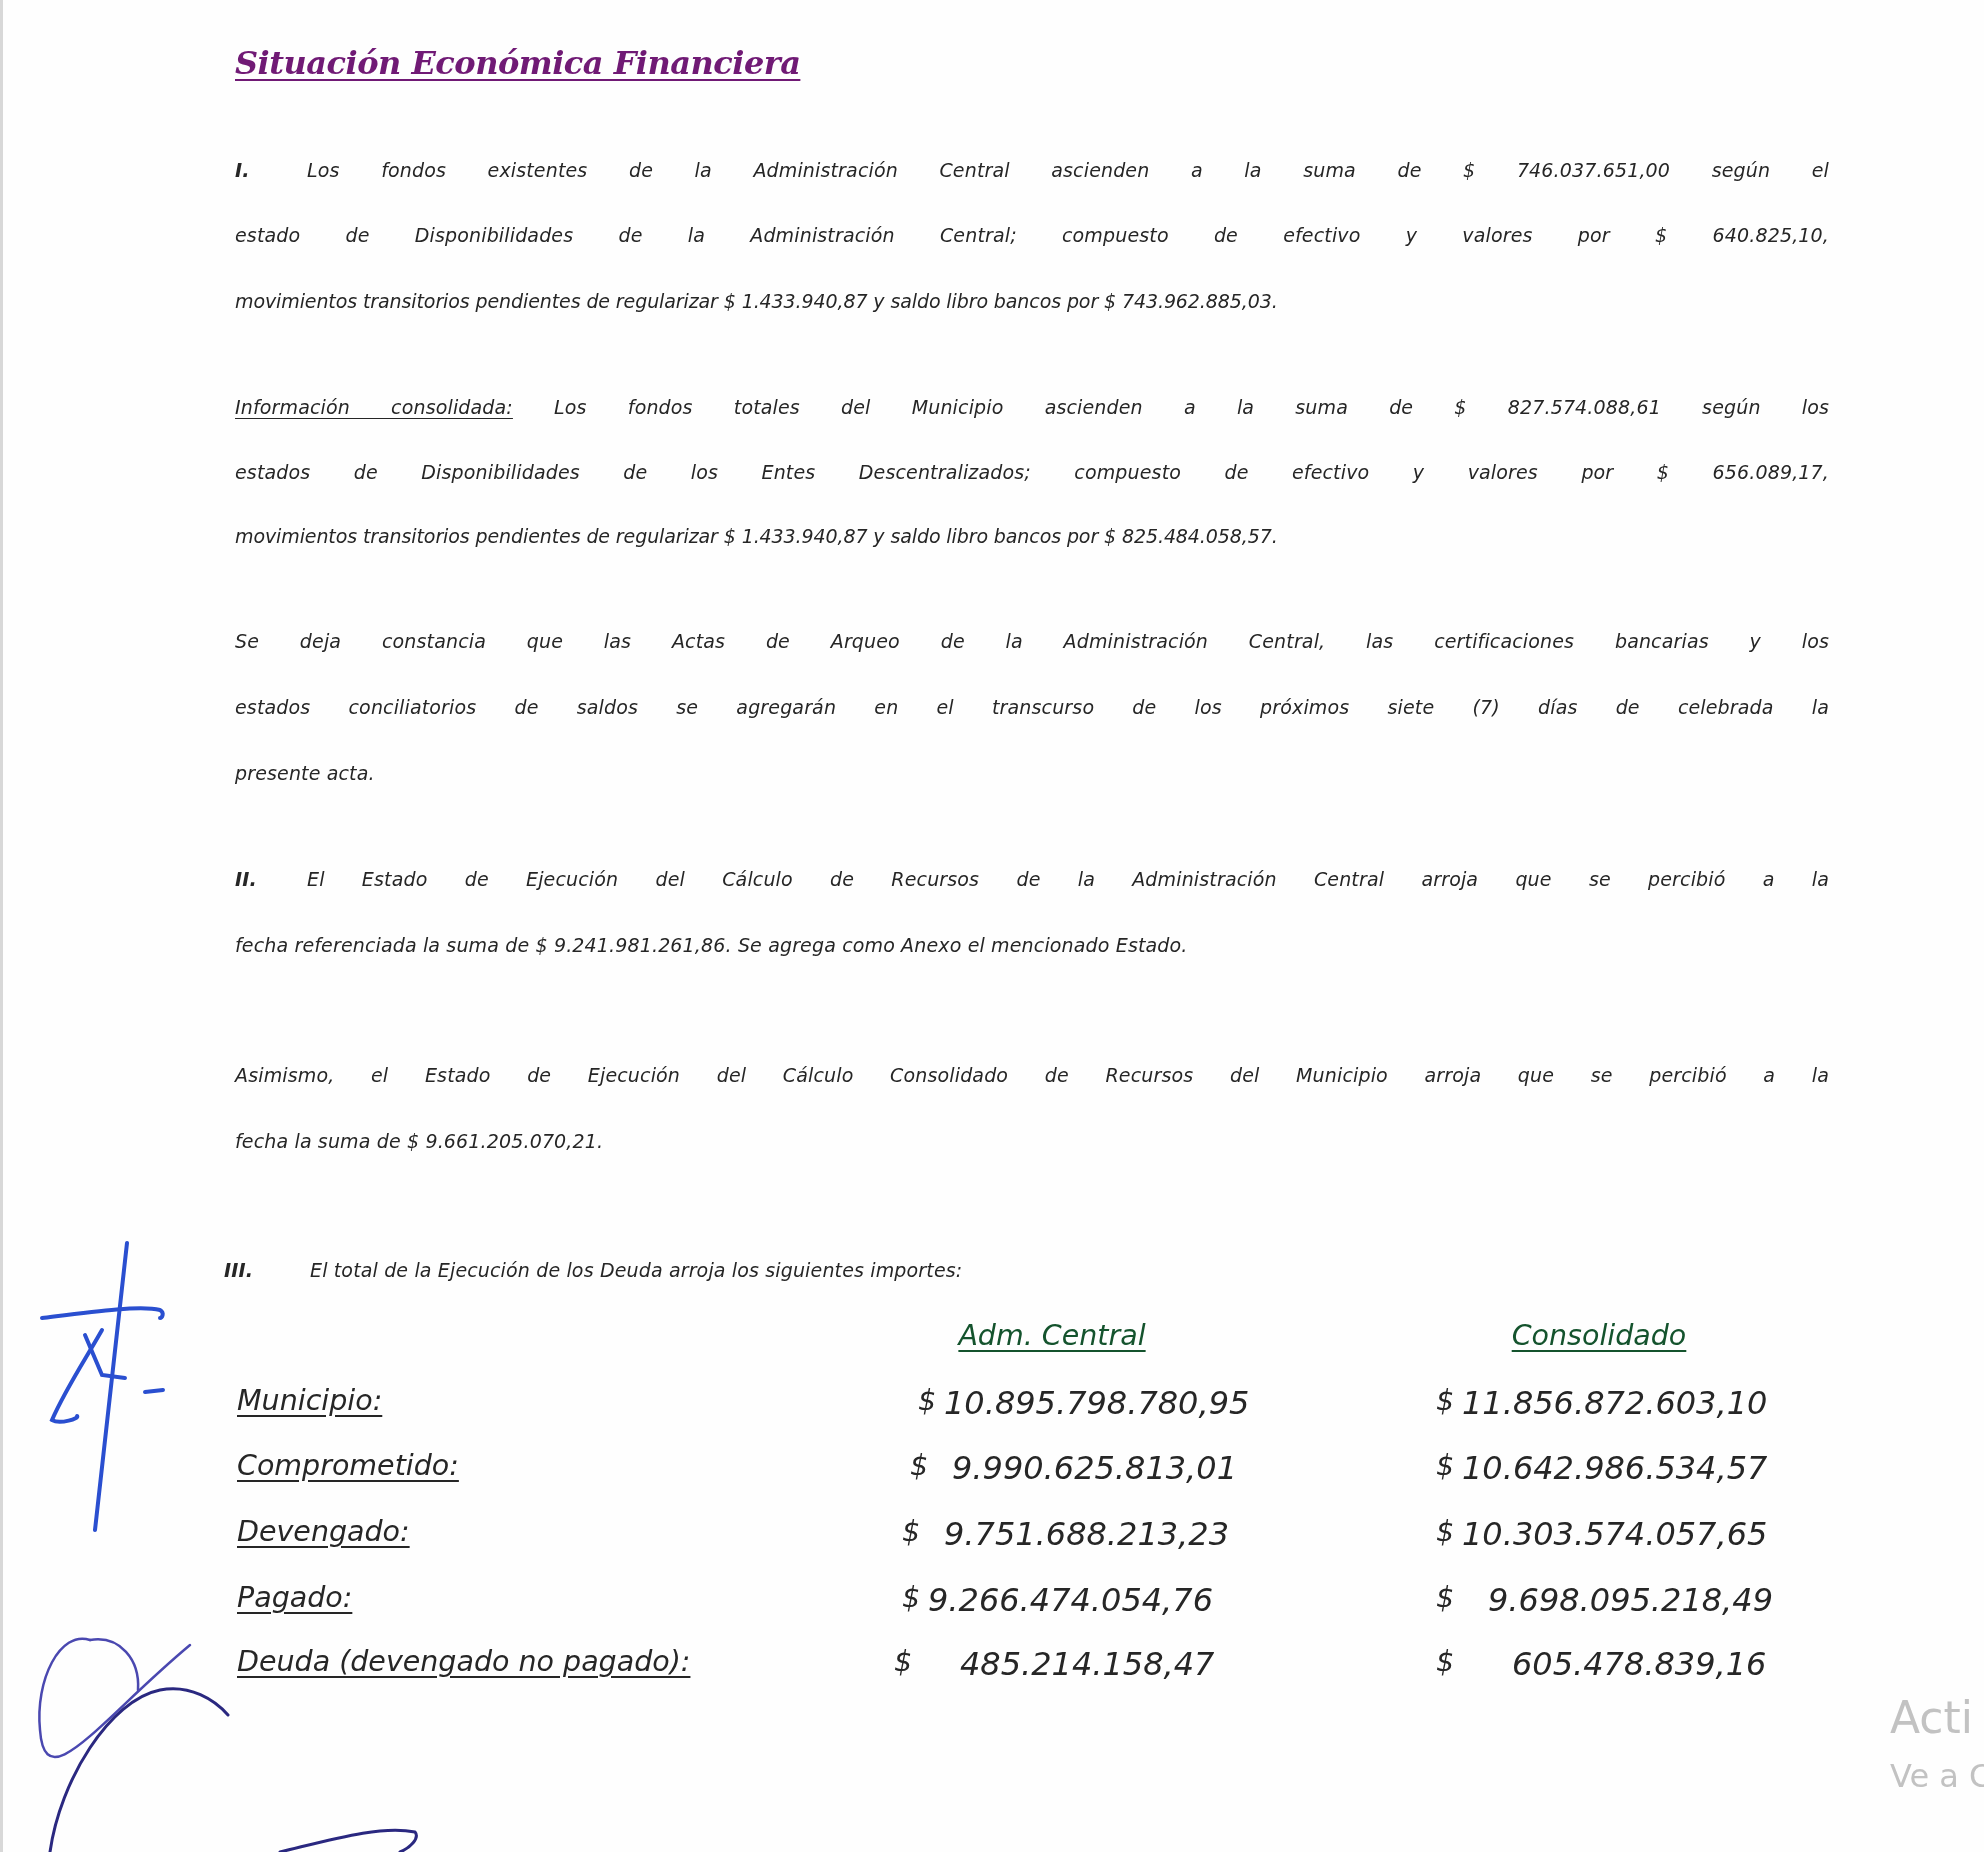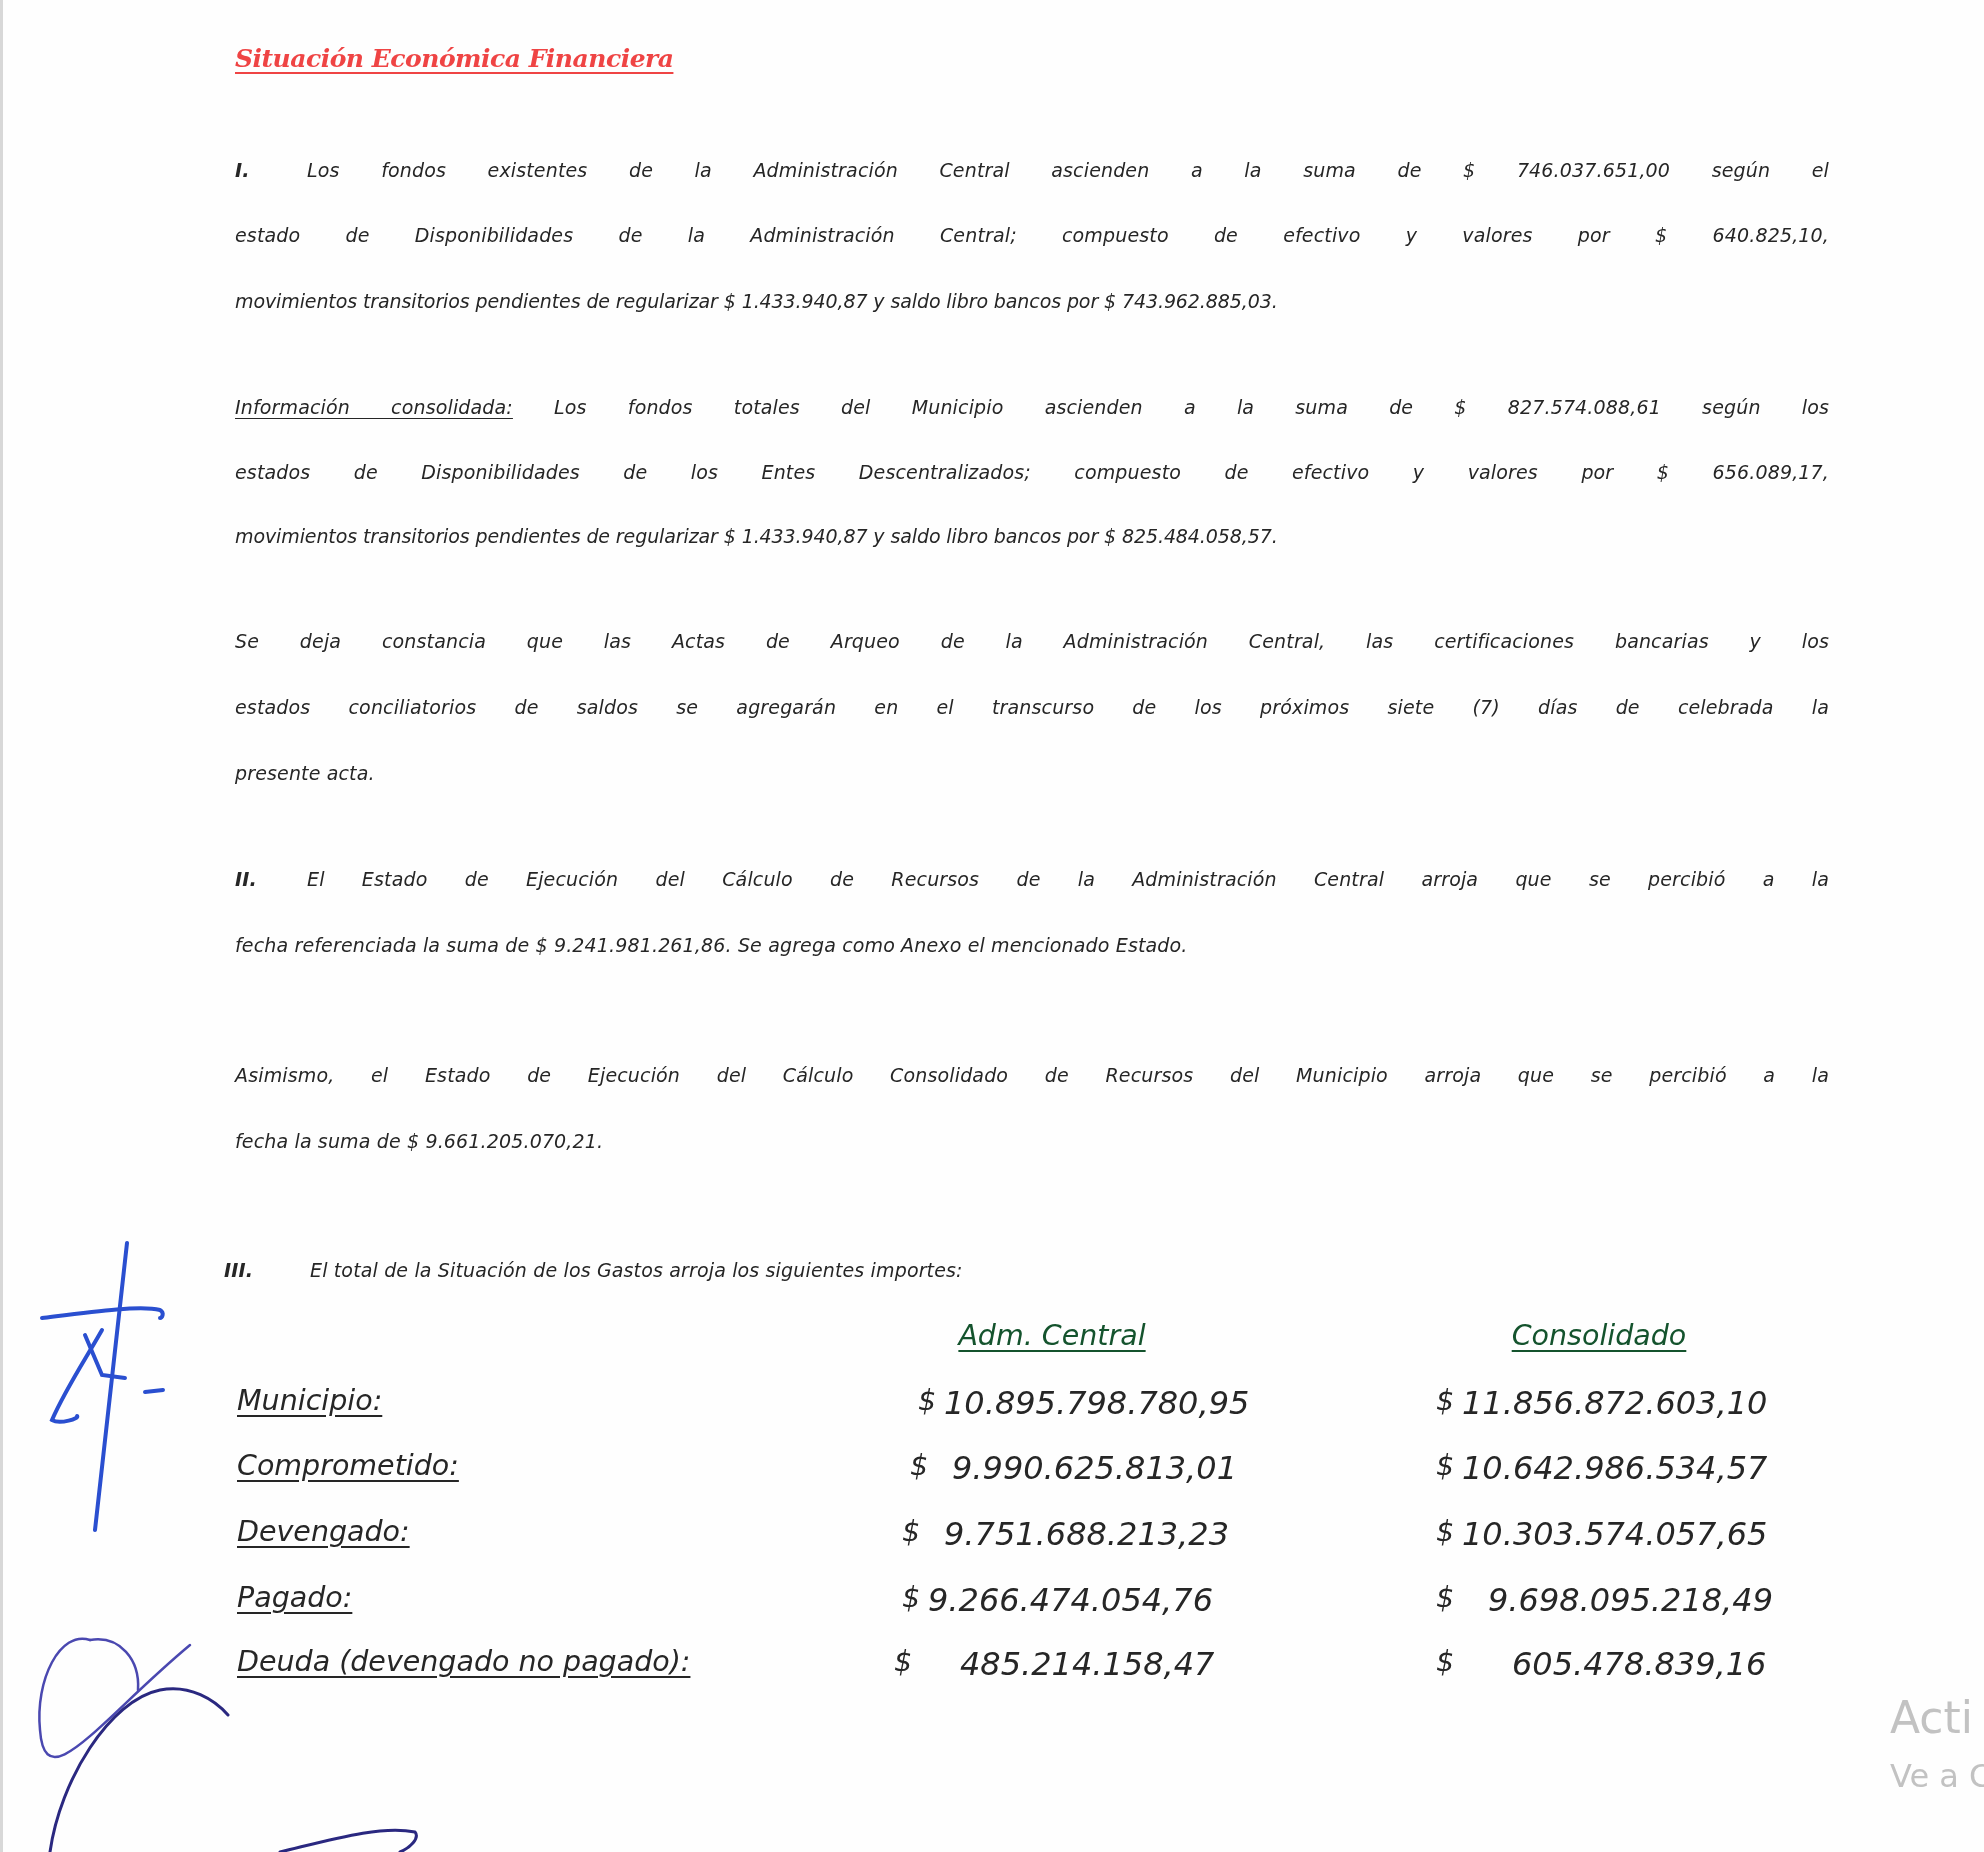--- a/index.html
+++ b/index.html
@@ -8,22 +8,22 @@
     background: #fefefe; position: relative;
     font-family: "DejaVu Sans", sans-serif;
     color: #222;
   }
   .left-edge {
     position: absolute; left: 0; top: 0; width: 3px; height: 1852px; background: #d8d8d8;
   }
   .title {
     position: absolute; left: 235px; top: 44px;
     font-family: "DejaVu Serif", serif; font-style: italic; font-weight: bold;
-    font-size: 25px; text-decoration: underline; text-decoration-thickness: 2px;
-    text-underline-offset: 5px; color: #ef4444; letter-spacing: -0.5px;
+    font-size: 32px; text-decoration: underline; text-decoration-thickness: 2px;
+    text-underline-offset: 5px; color: #701a75; letter-spacing: -0.5px;
   }
   .line {
     position: absolute; left: 235px; width: 1594px;
     font-style: italic; font-size: 19px; line-height: 36px; white-space: nowrap;
     color: #262626; letter-spacing: 0.15px;
   }
   .justify { text-align: justify; text-align-last: justify; }
   .roman { font-weight: bold; display: inline-block; width: 72px; }
   .roman3 { font-weight: bold; display: inline-block; width: 86px; }
   .u { text-decoration: underline; text-underline-offset: 4px; }
@@ -64,21 +64,21 @@
 <div class="line justify" style="top:623px">Se deja constancia que las Actas de Arqueo de la Administración Central, las certificaciones bancarias y los</div>
 <div class="line justify" style="top:689px">estados conciliatorios de saldos se agregarán en el transcurso de los próximos siete (7) días de celebrada la</div>
 <div class="line" style="top:755px">presente acta.</div>
 
 <div class="line justify" style="top:861px"><span class="roman">II.</span><span>El Estado de Ejecución del Cálculo de Recursos de la Administración Central arroja que se percibió a la</span></div>
 <div class="line" style="top:927px">fecha referenciada la suma de $ 9.241.981.261,86. Se agrega como Anexo el mencionado Estado.</div>
 
 <div class="line justify" style="top:1057px">Asimismo, el Estado de Ejecución del Cálculo Consolidado de Recursos del Municipio arroja que se percibió a la</div>
 <div class="line" style="top:1123px">fecha la suma de $ 9.661.205.070,21.</div>
 
-<div class="line" style="top:1252px; left:224px"><span class="roman3">III.</span><span>El total de la Situación de los Gastos arroja los siguientes importes:</span></div>
+<div class="line" style="top:1252px; left:224px"><span class="roman3">III.</span><span>El total de la Ejecución de los Deuda arroja los siguientes importes:</span></div>
 
 <div>
   <div class="col-head" style="left:1052px; top:1319px">Adm. Central</div>
   <div class="col-head" style="left:1599px; top:1319px">Consolidado</div>
 
   <div>
     <div class="row-label" style="top:1384px">Municipio:</div>
     <div class="dollar" style="left:918px; top:1384px">$</div>
     <div class="amt" style="left:944px; top:1384px">10.895.798.780,95</div>
     <div class="dollar" style="left:1436px; top:1384px">$</div>

